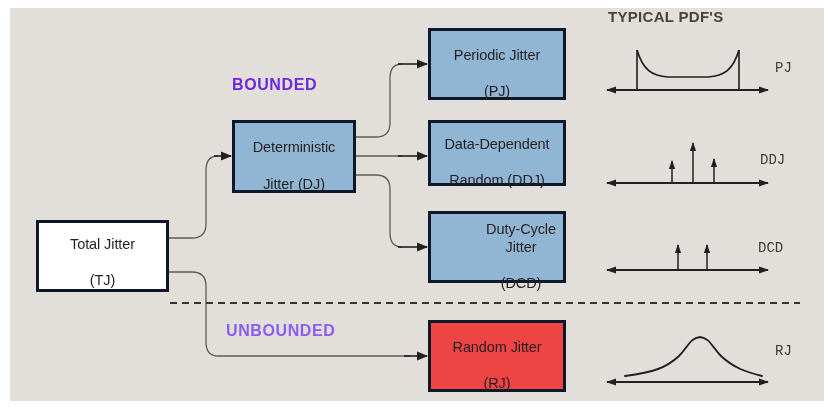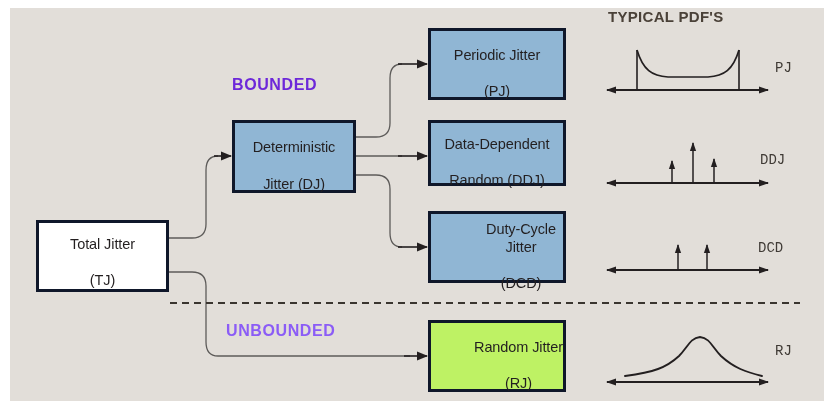--- a/index.html
+++ b/index.html
@@ -36,21 +36,21 @@
     justify-content: center;
     text-align: center;
     color: #231f20;
     font-size: 14.5px;
     line-height: 1.25;
     font-family: "Liberation Sans", sans-serif;
     letter-spacing: -0.1px;
   }
   .node-white { background: #ffffff; }
   .node-blue  { background: #90b6d4; }
-  .node-orange{ background: #bef264; justify-content: flex-end; }
+  .node-orange{ background: #ef4444; }
 
   .node-label { display: block; white-space: pre-line; }
 
   .grp-label {
     position: absolute;
     font-weight: bold;
     font-size: 16px;
     letter-spacing: 0.6px;
     font-family: "Liberation Sans", sans-serif;
     white-space: nowrap;

